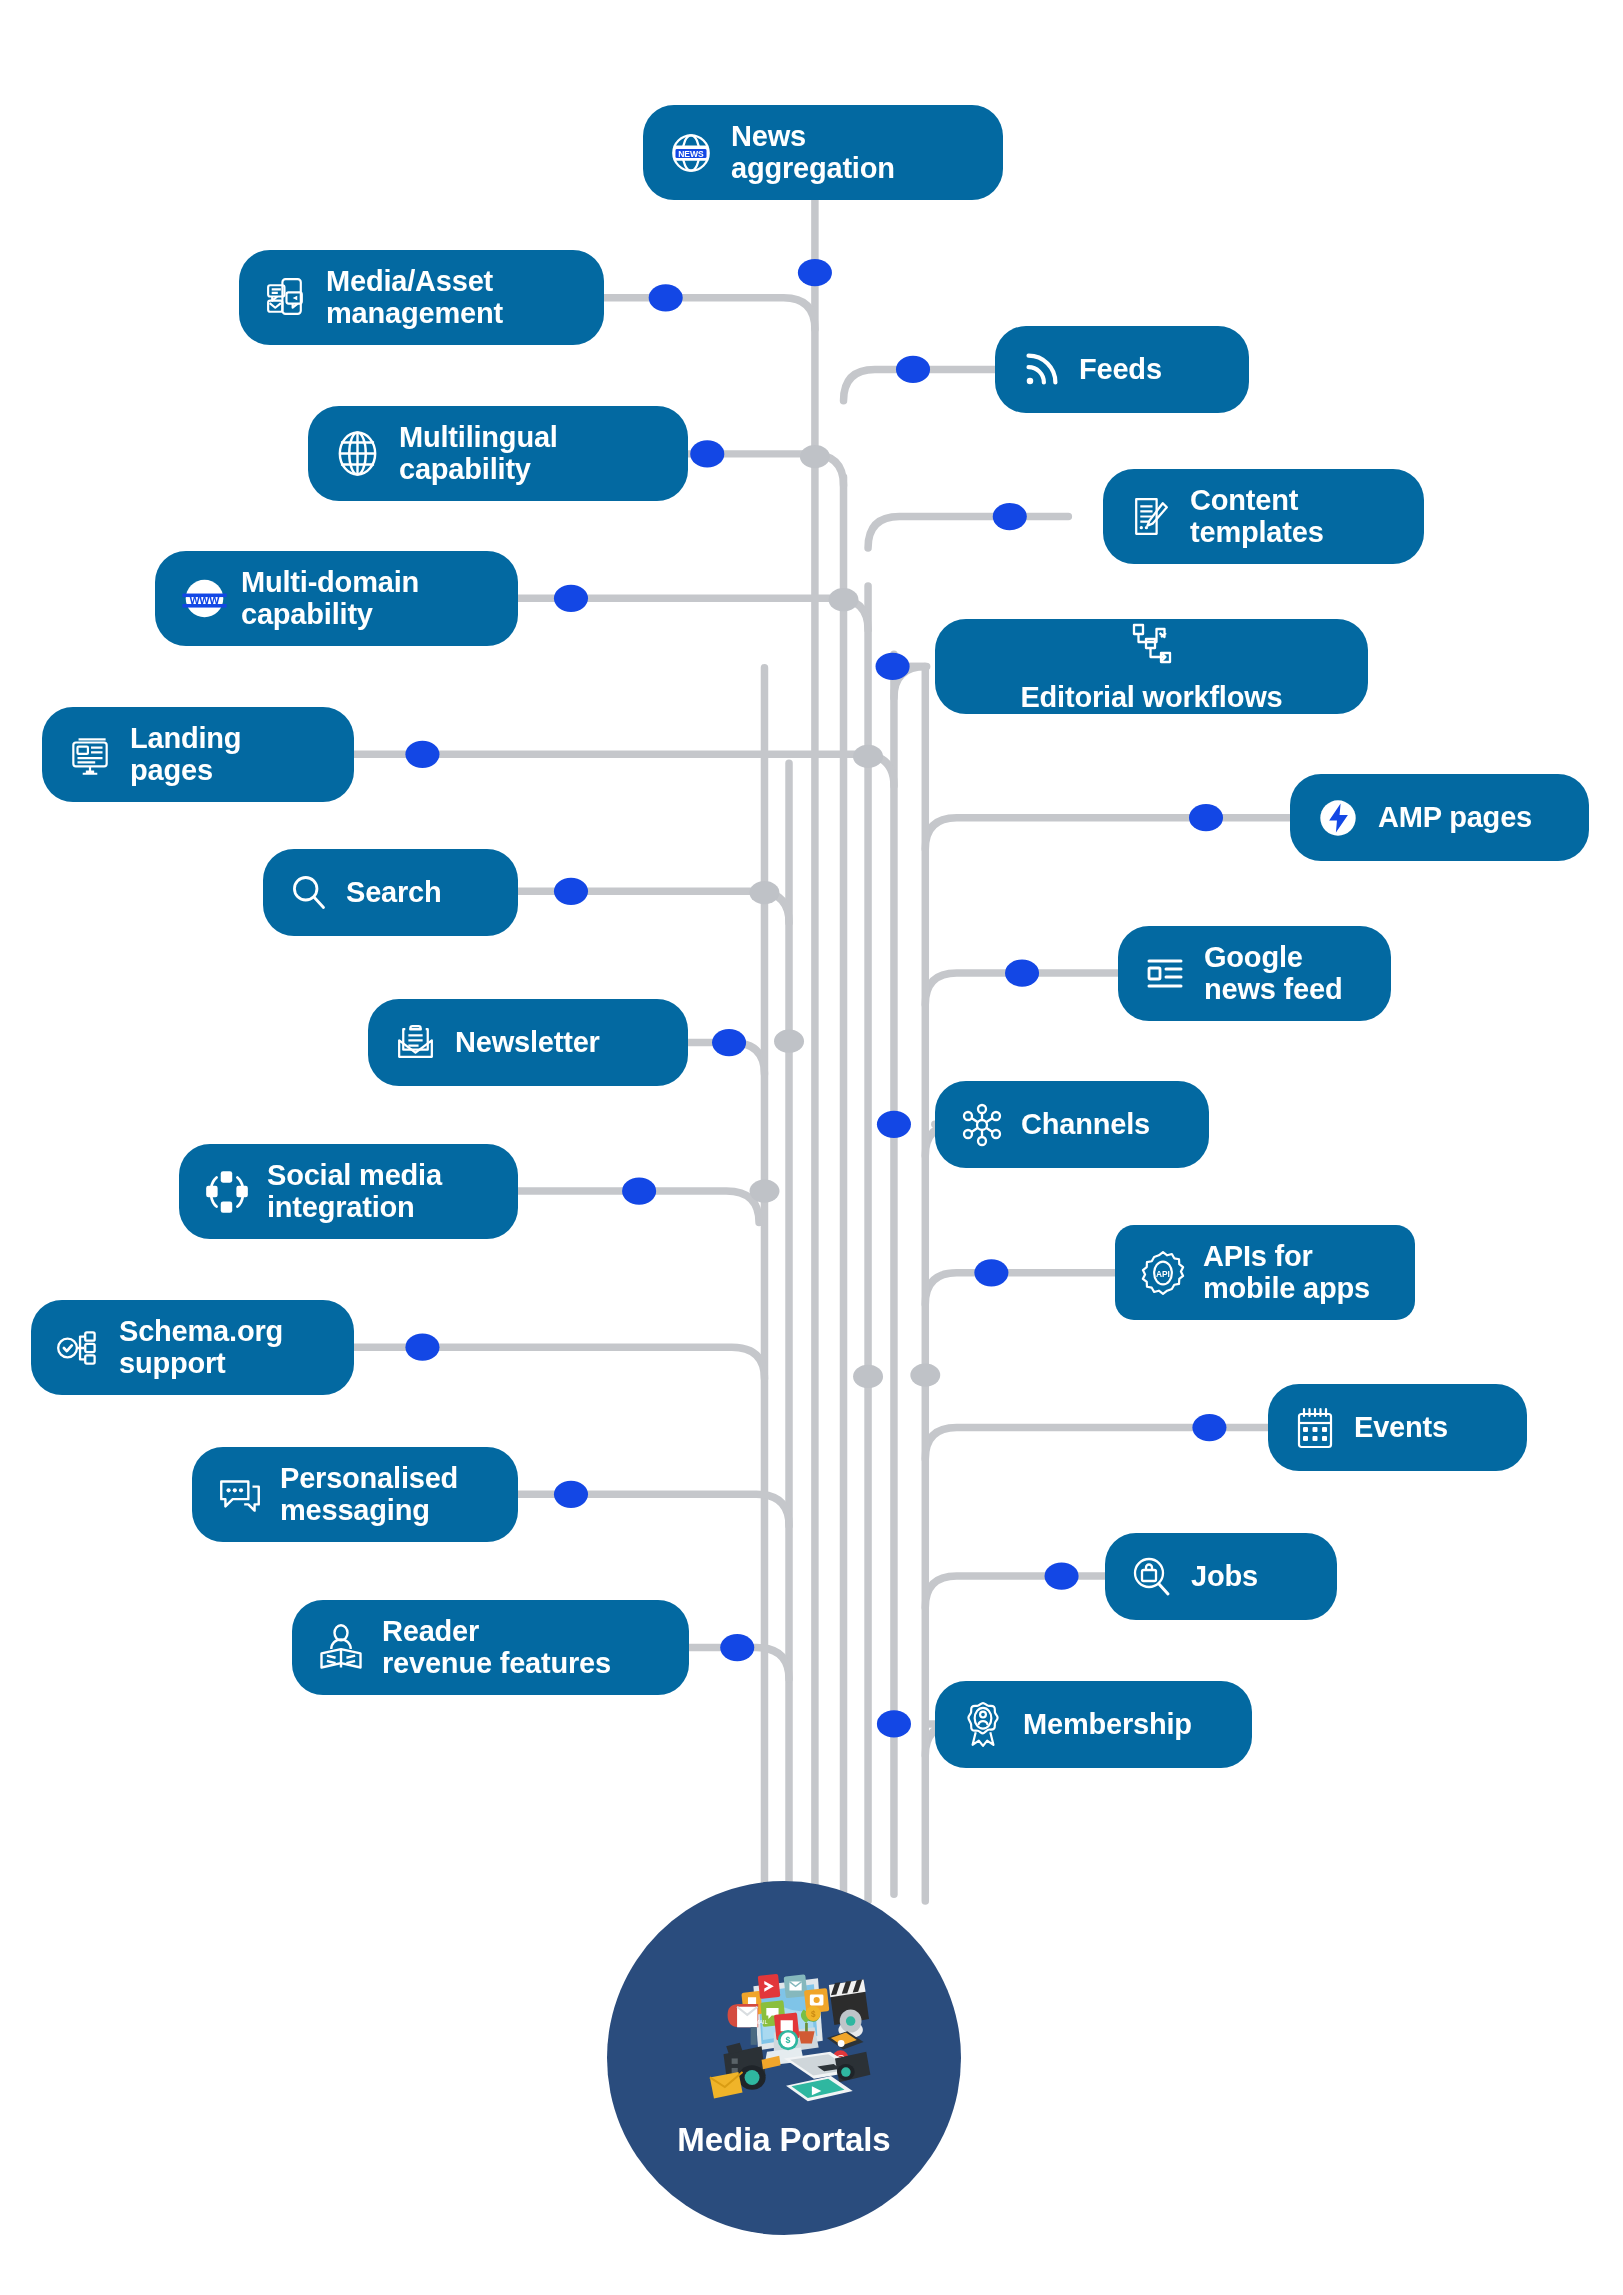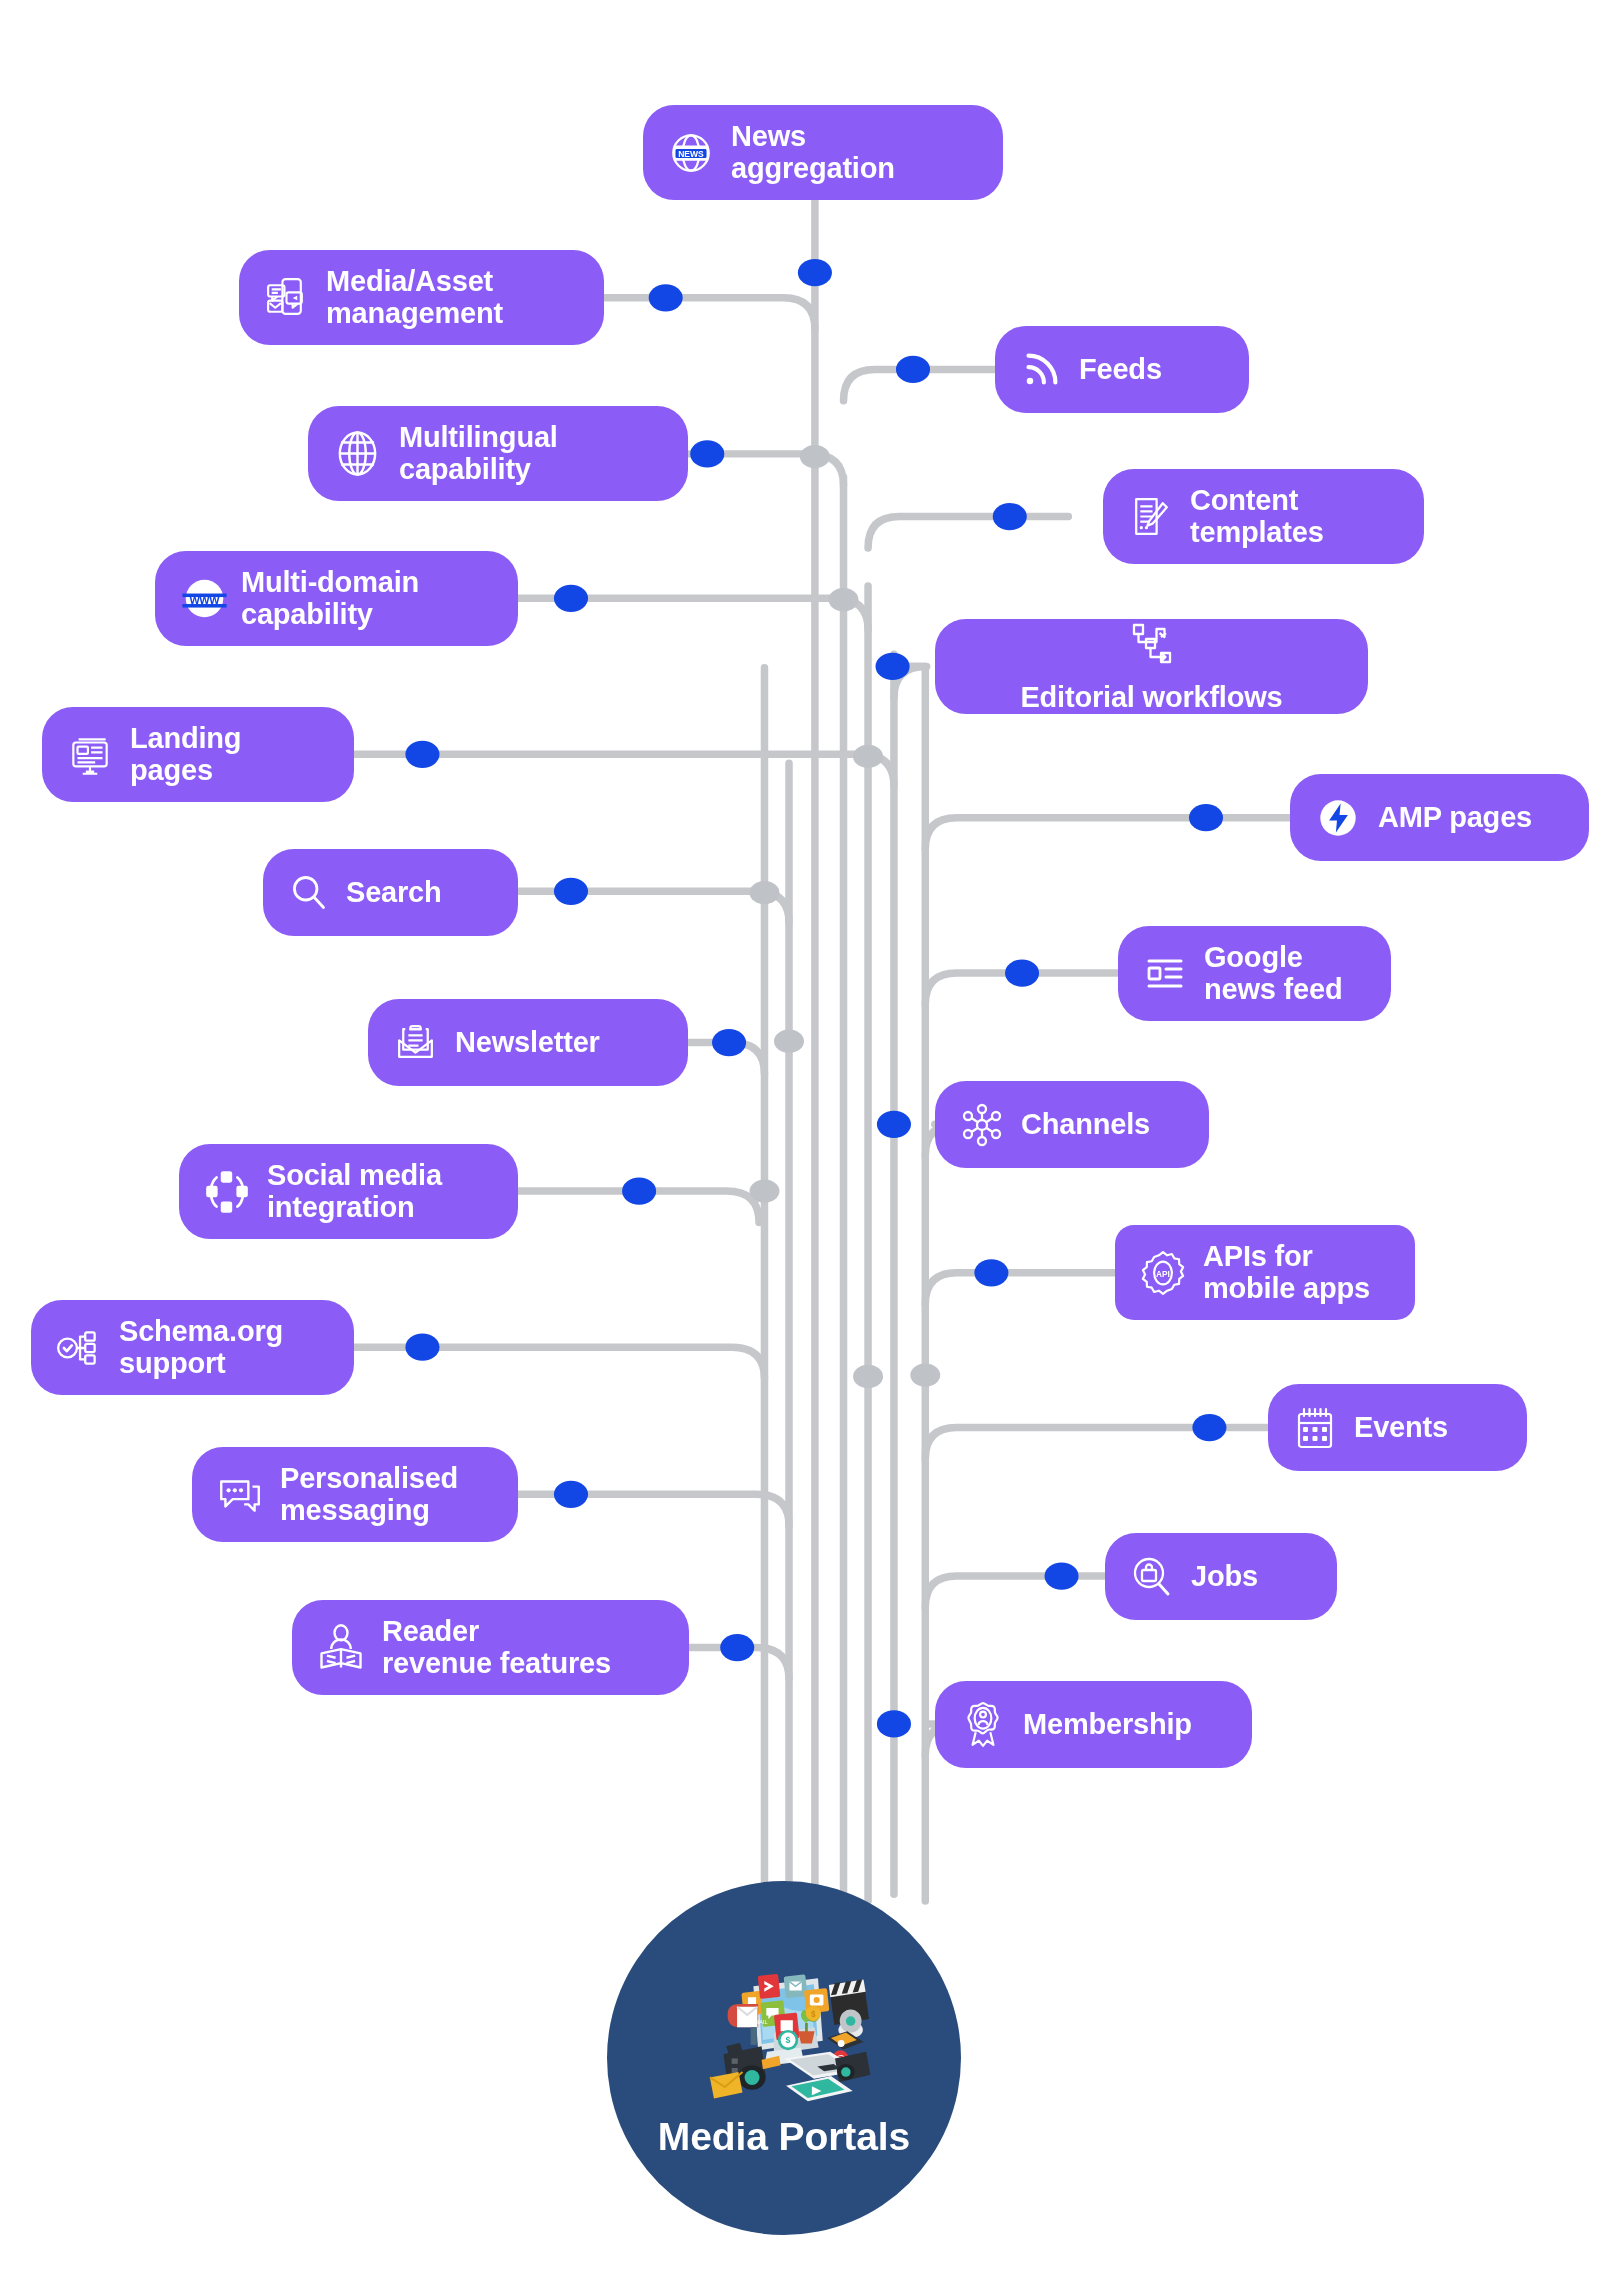--- a/index.html
+++ b/index.html
@@ -2,30 +2,30 @@
 <html style="font-size:11px"><head>
 <meta charset="utf-8">
 <style>
   html,body{margin:0;padding:0;background:#ffffff;}
   body{width:1623px;height:2295px;position:relative;overflow:hidden;
        font-family:"Liberation Sans","DejaVu Sans",sans-serif;}
   #stage{position:absolute;inset:0;width:1623px;height:2295px;}
   svg.wires{position:absolute;left:0;top:0;width:1623px;height:2295px;}
 
   .node{position:absolute;display:flex;align-items:center;box-sizing:border-box;
-        background:#8b5cf6;border-radius:31px;padding:0 23px;gap:15px;}
+        background:#0369a1;border-radius:31px;padding:0 23px;gap:15px;}
   .node .ico{flex:0 0 auto;display:flex;align-items:center;justify-content:center;}
   .node .ico svg{display:block;}
   .node .lbl{color:#ffffff;font-weight:700;line-height:1.07;
              letter-spacing:-0.2px;white-space:pre-line;font-size:29px;
              font-stretch:condensed;}
 
   .hub{position:absolute;border-radius:50%;background:#2A4C7D;
        display:flex;flex-direction:column;align-items:center;justify-content:flex-end;}
-  .hub .hublabel{color:#fff;font-weight:700;font-size:39px;letter-spacing:-0.1px;}
+  .hub .hublabel{color:#fff;font-weight:700;font-size:33px;letter-spacing:-0.1px;}
   .hub .hubart{position:absolute;left:50%;top:50%;transform:translate(-50%,-50%);}
 </style>
 </head>
 <body>
 
 <div id="stage">
 
   <svg class="wires" viewBox="0 0 2382 3368">
     <g fill="none" stroke="#C5C7CB" stroke-width="11" stroke-linecap="round">
 

